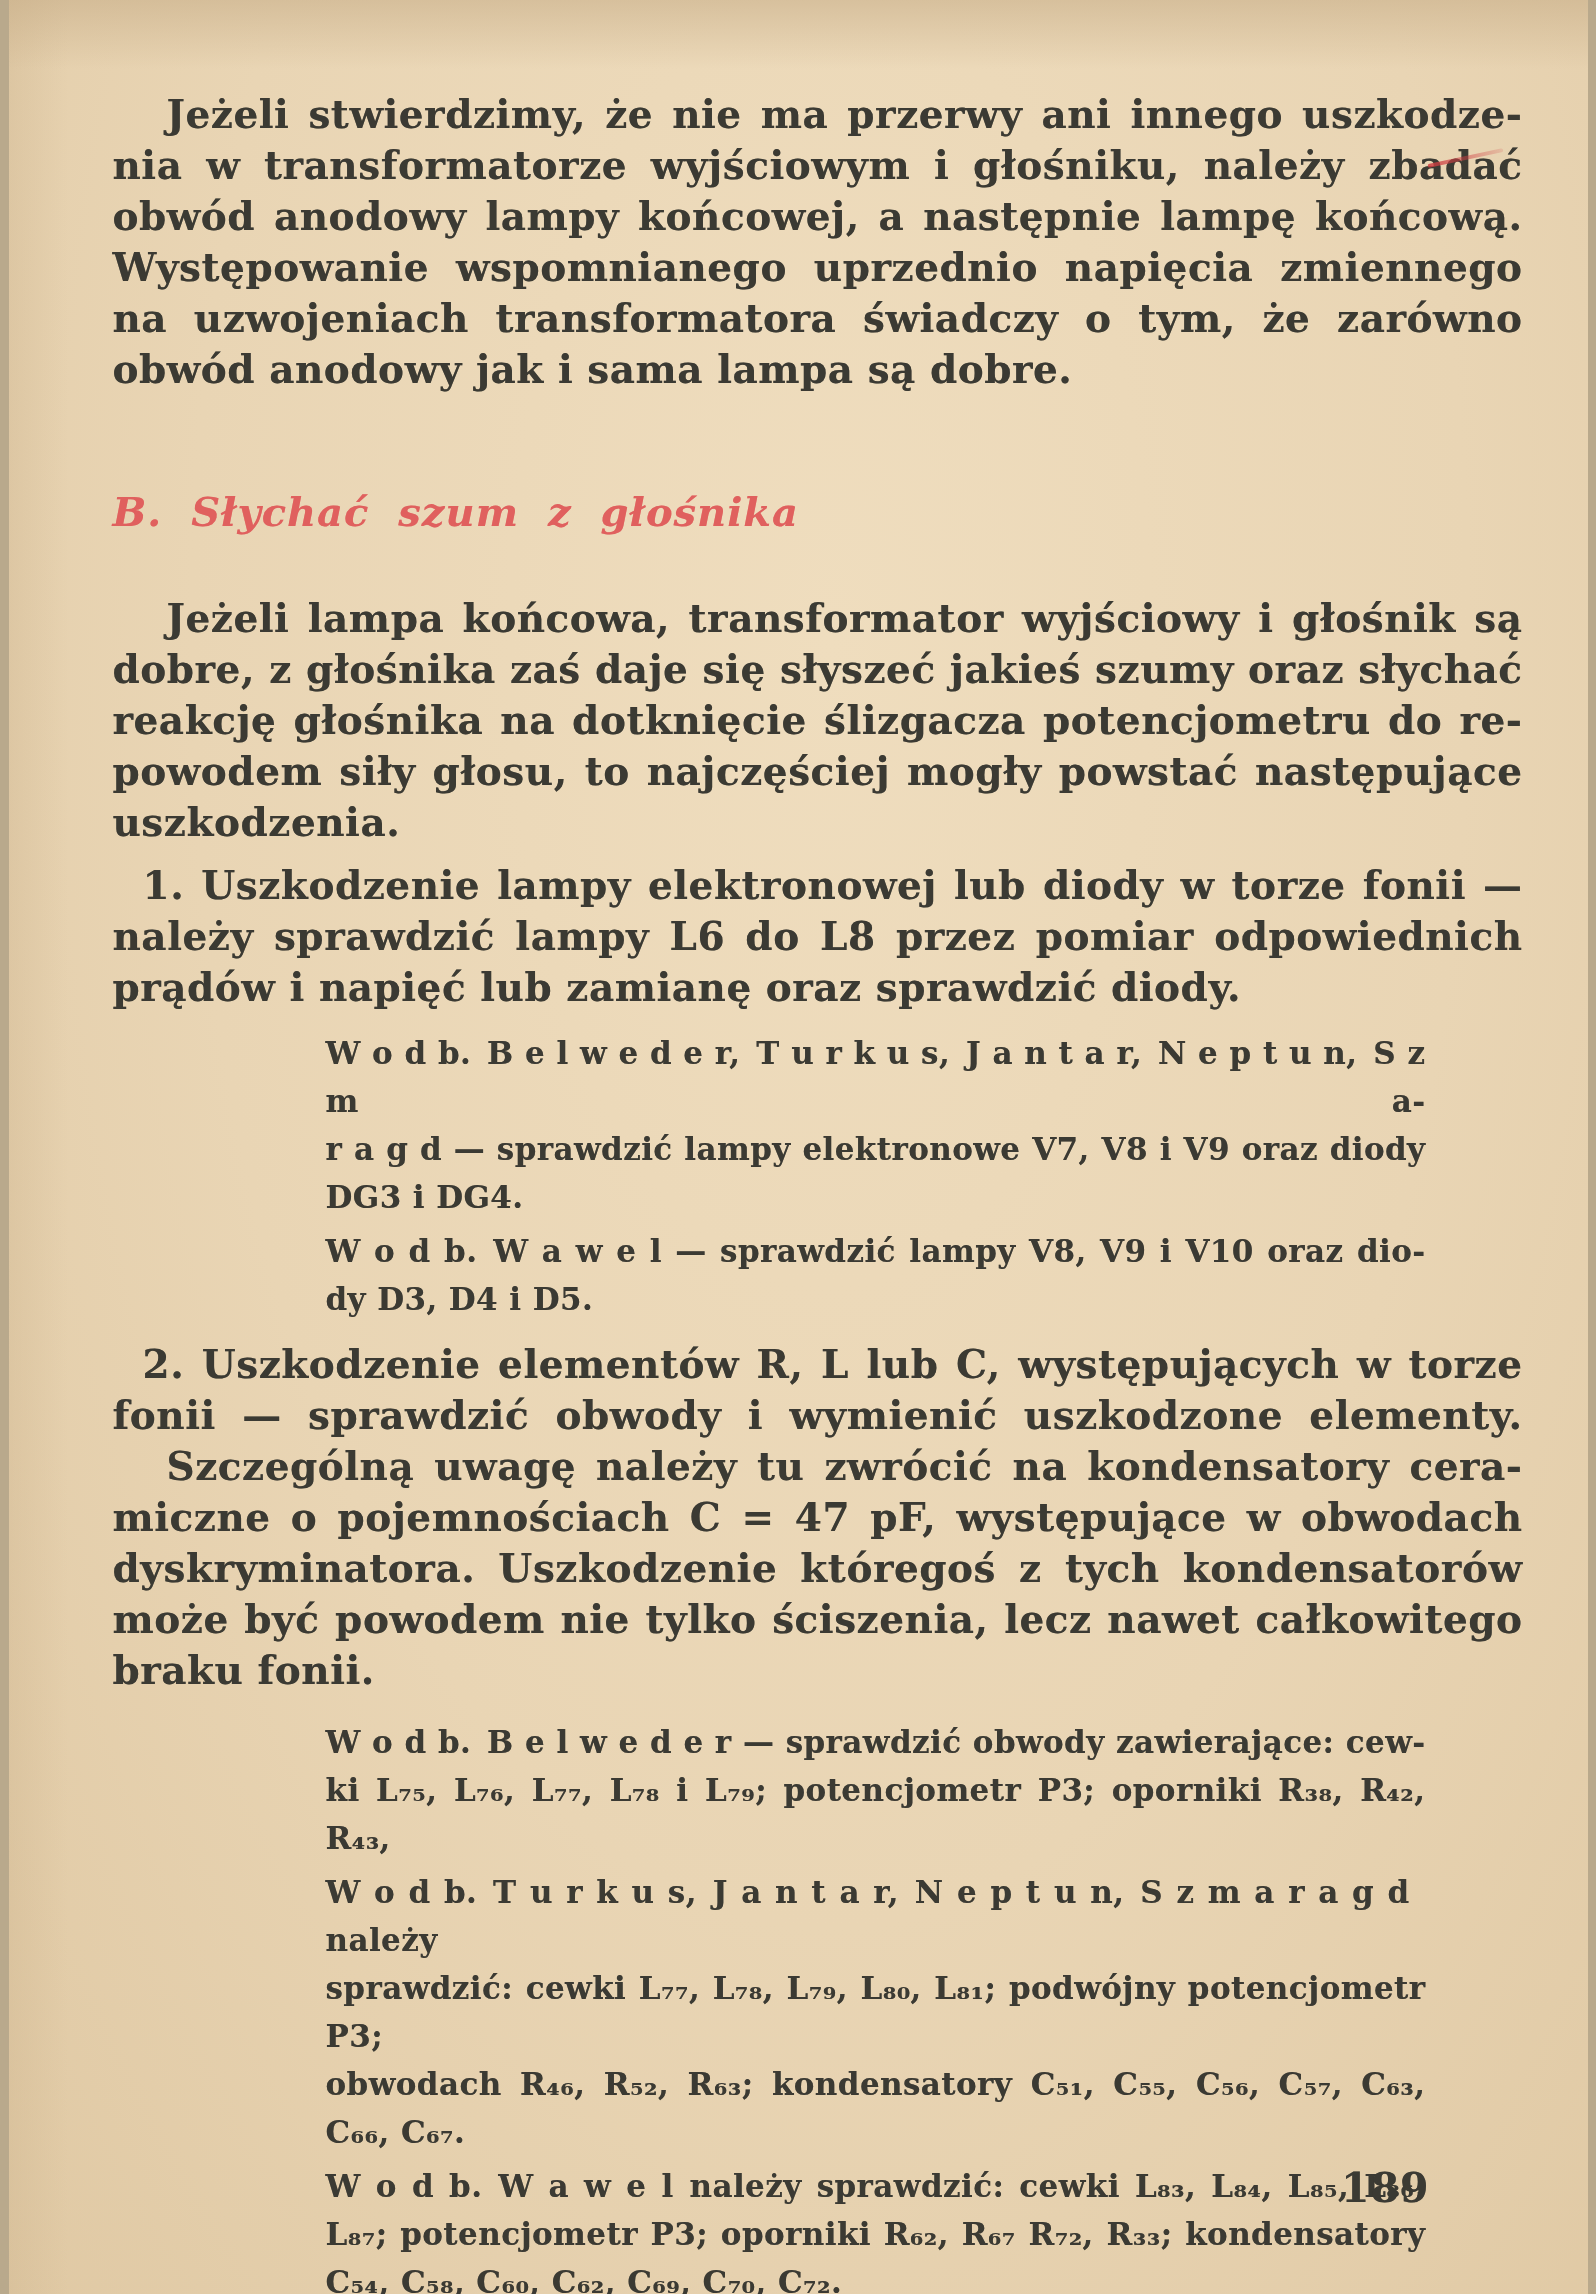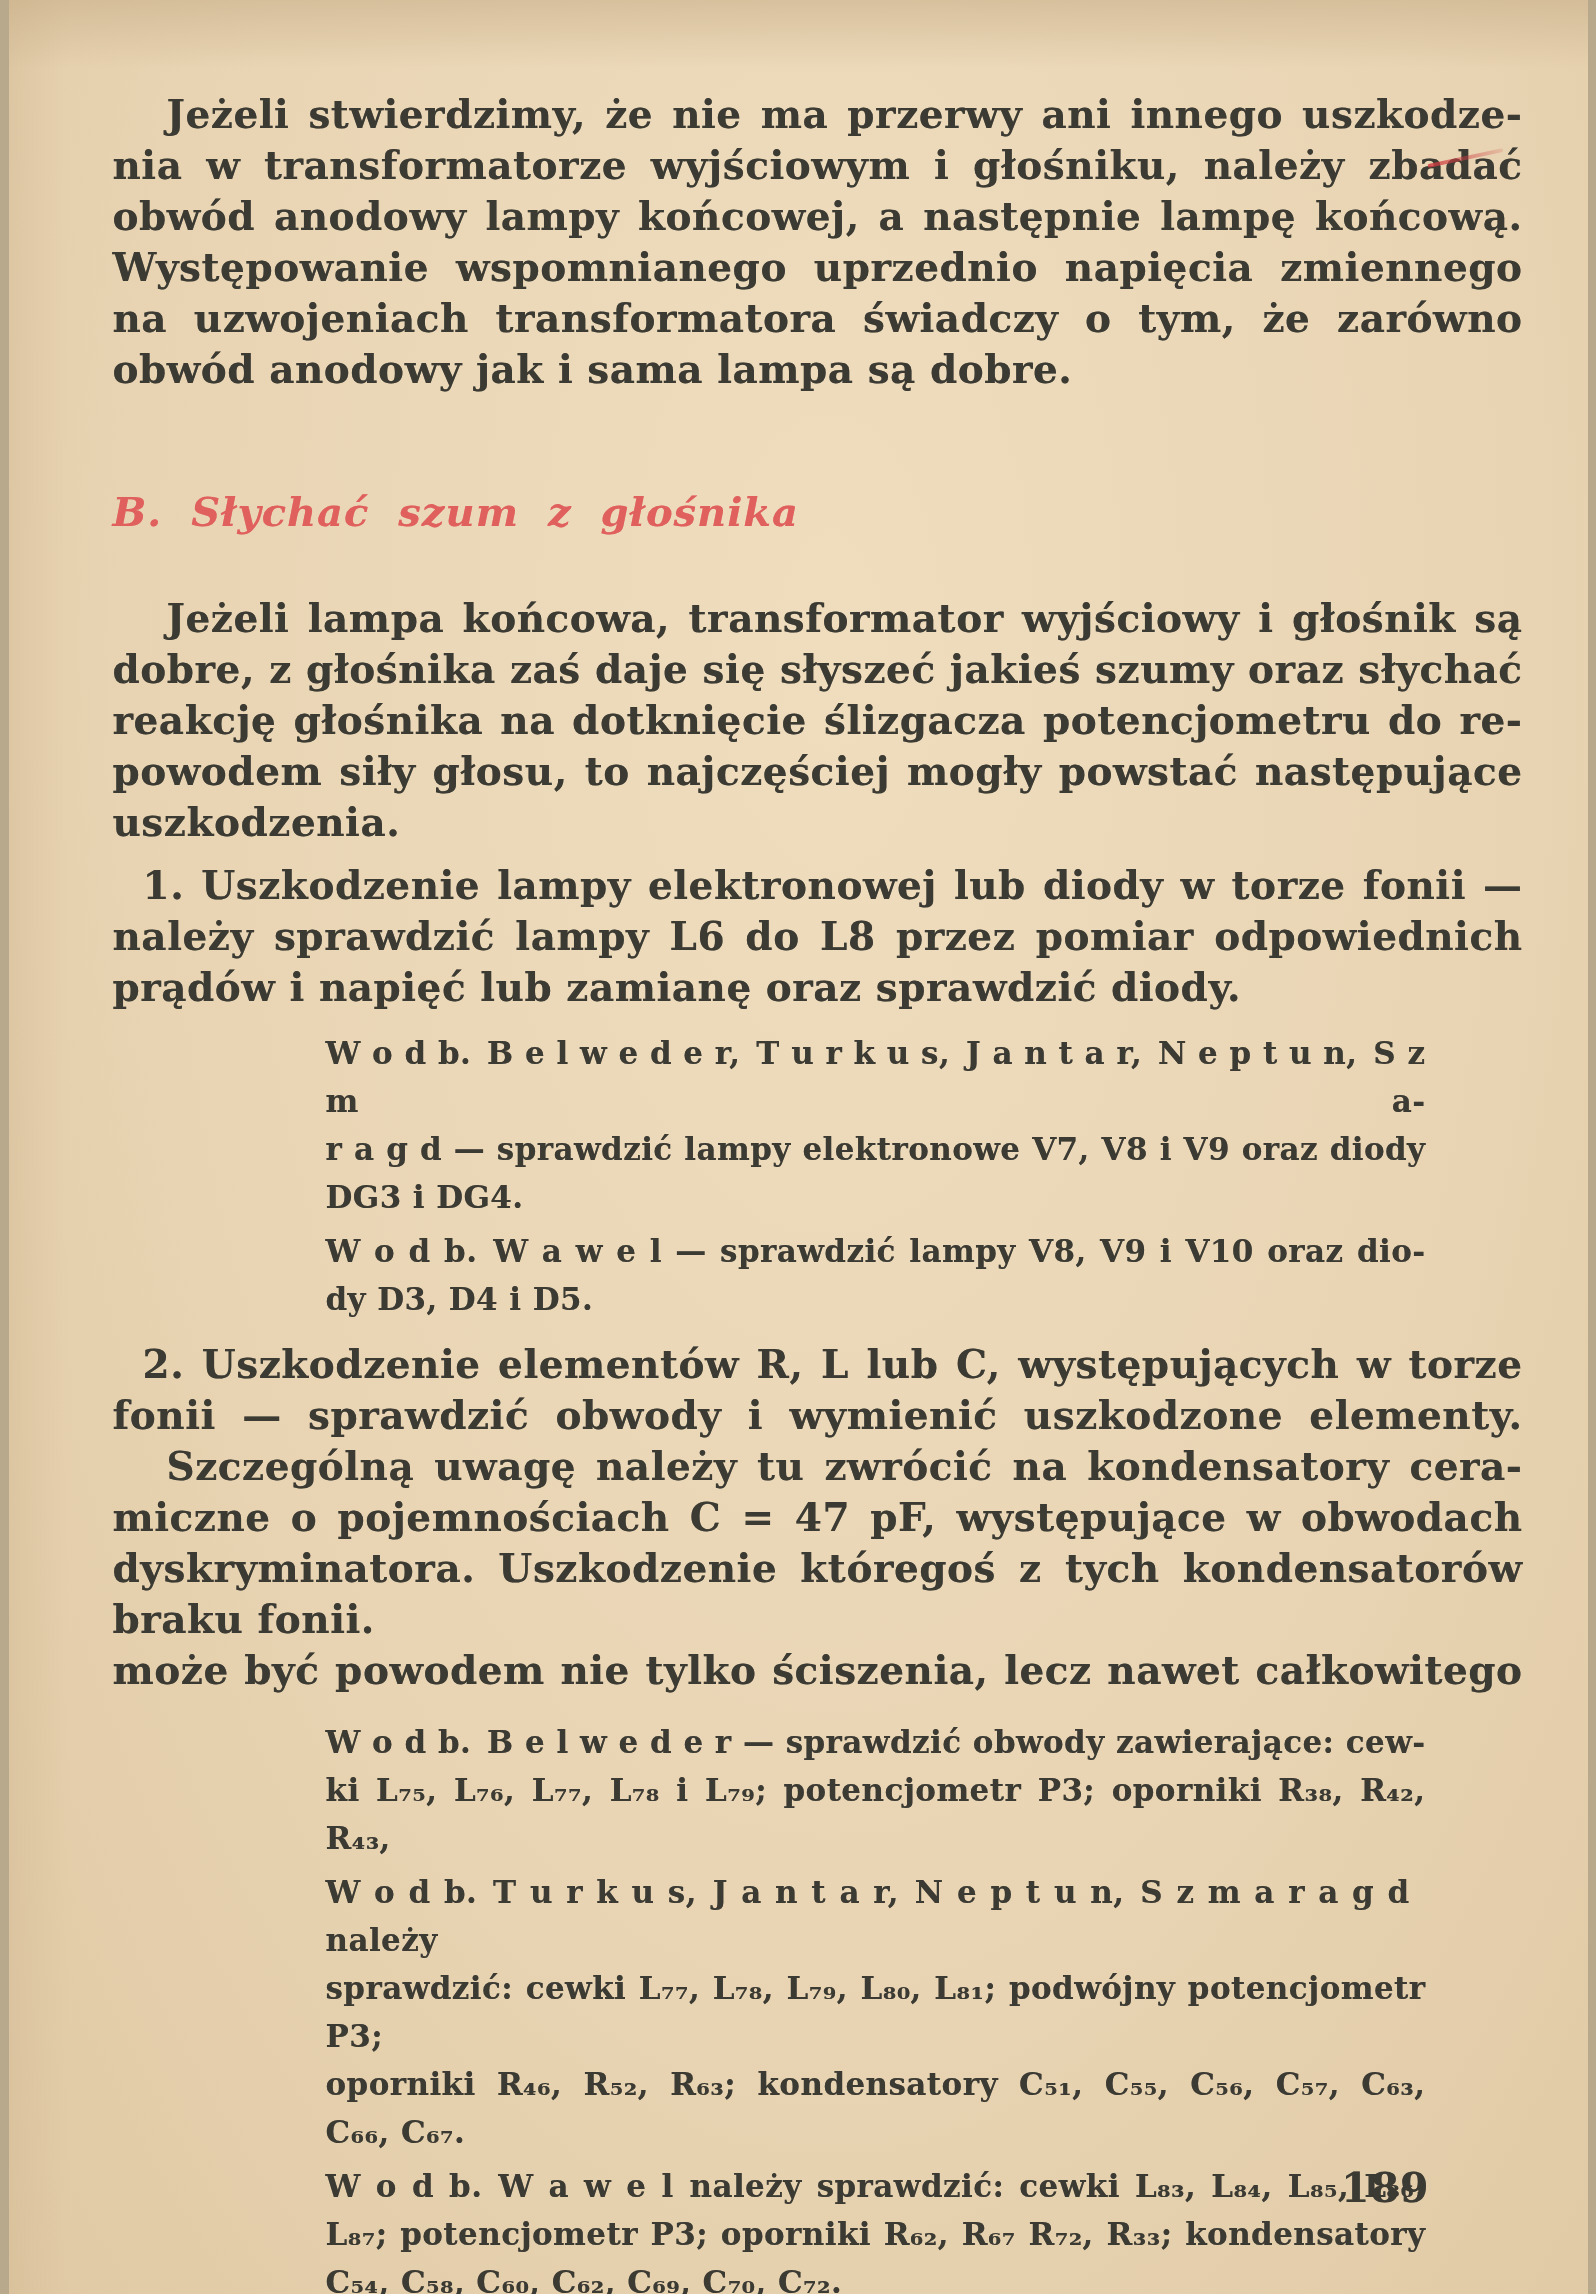--- a/index.html
+++ b/index.html
@@ -120,33 +120,33 @@
 
   <div class="gap-block">
     <div class="main-line indent-num">2. Uszkodzenie elementów R, L lub C, występujących w torze</div>
     <div class="main-line">fonii — sprawdzić obwody i wymienić uszkodzone elementy.</div>
   </div>
 
   <div>
     <div class="main-line indent-first">Szczególną uwagę należy tu zwrócić na kondensatory cera-</div>
     <div class="main-line">miczne o pojemnościach C = 47 pF, występujące w obwodach</div>
     <div class="main-line">dyskryminatora. Uszkodzenie któregoś z tych kondensatorów</div>
+    <div class="main-line">może być powodem nie tylko ściszenia, lecz nawet całkowitego</div>
     <div class="main-line flush-left">braku fonii.</div>
-    <div class="main-line">może być powodem nie tylko ściszenia, lecz nawet całkowitego</div>
   </div>
 
   <div class="sub-block gap-block3">
     <div class="sub-line">W o d b. B e l w e d e r — sprawdzić obwody zawierające: cew-</div>
     <div class="sub-line">ki L₇₅, L₇₆, L₇₇, L₇₈ i L₇₉; potencjometr P3; oporniki R₃₈, R₄₂, R₄₃,</div>
   </div>
 
   <div class="sub-block gap-block2">
     <div class="sub-line">W o d b. T u r k u s, J a n t a r, N e p t u n, S z m a r a g d należy</div>
     <div class="sub-line">sprawdzić: cewki L₇₇, L₇₈, L₇₉, L₈₀, L₈₁; podwójny potencjometr P3;</div>
-    <div class="sub-line">oporniki R₄₆, R₅₂, R₆₃; kondensatory C₅₁, C₅₅, C₅₆, C₅₇, C₆₃,</div>
+    <div class="sub-line">obwodach R₄₆, R₅₂, R₆₃; kondensatory C₅₁, C₅₅, C₅₆, C₅₇, C₆₃,</div>
     <div class="sub-line flush-left">C₆₆, C₆₇.</div>
   </div>
 
   <div class="sub-block gap-block2">
     <div class="sub-line">W o d b. W a w e l należy sprawdzić: cewki L₈₃, L₈₄, L₈₅, L₈₆,</div>
     <div class="sub-line">L₈₇; potencjometr P3; oporniki R₆₂, R₆₇ R₇₂, R₃₃; kondensatory</div>
     <div class="sub-line flush-left">C₅₄, C₅₈, C₆₀, C₆₂, C₆₉, C₇₀, C₇₂.</div>
   </div>
 
   <div class="red-pen-mark"></div>

